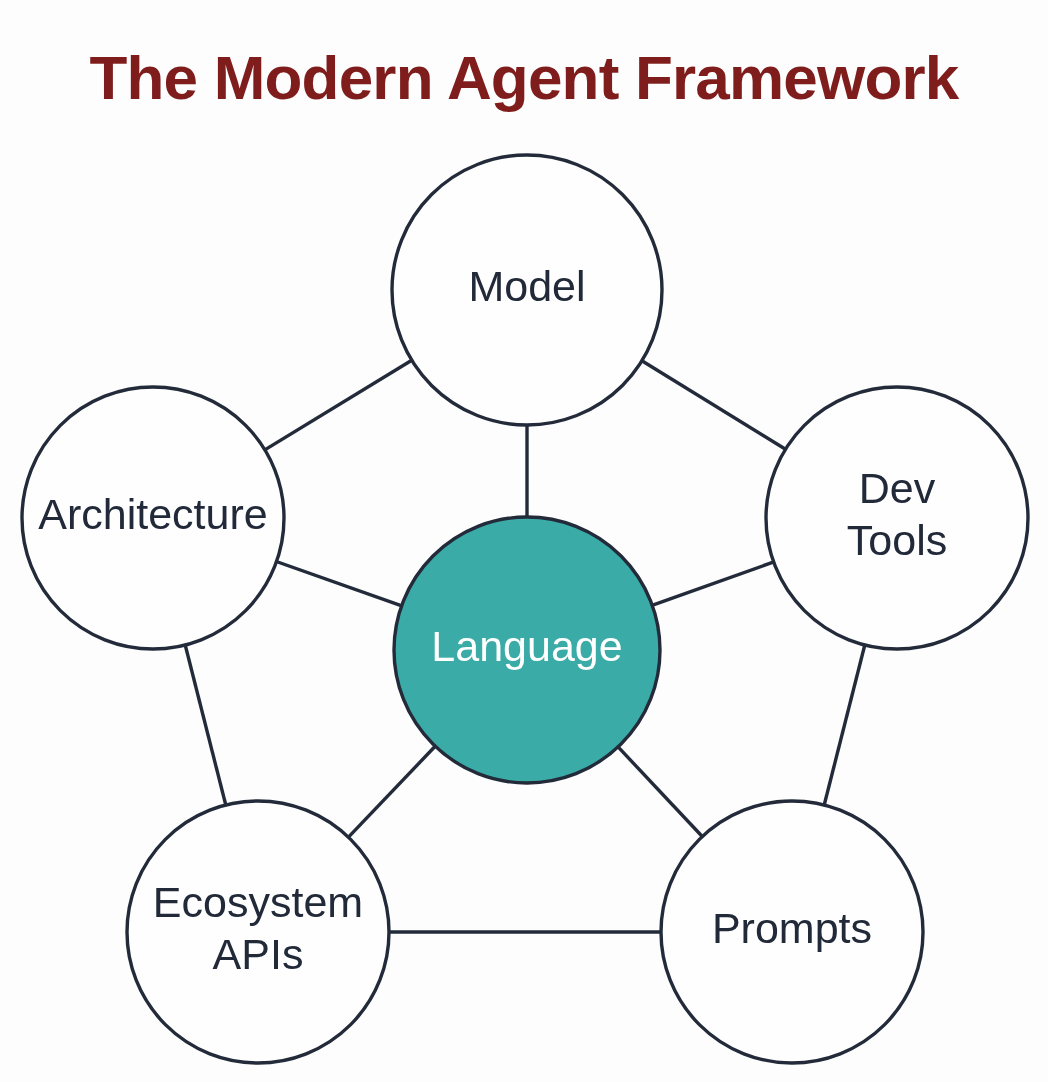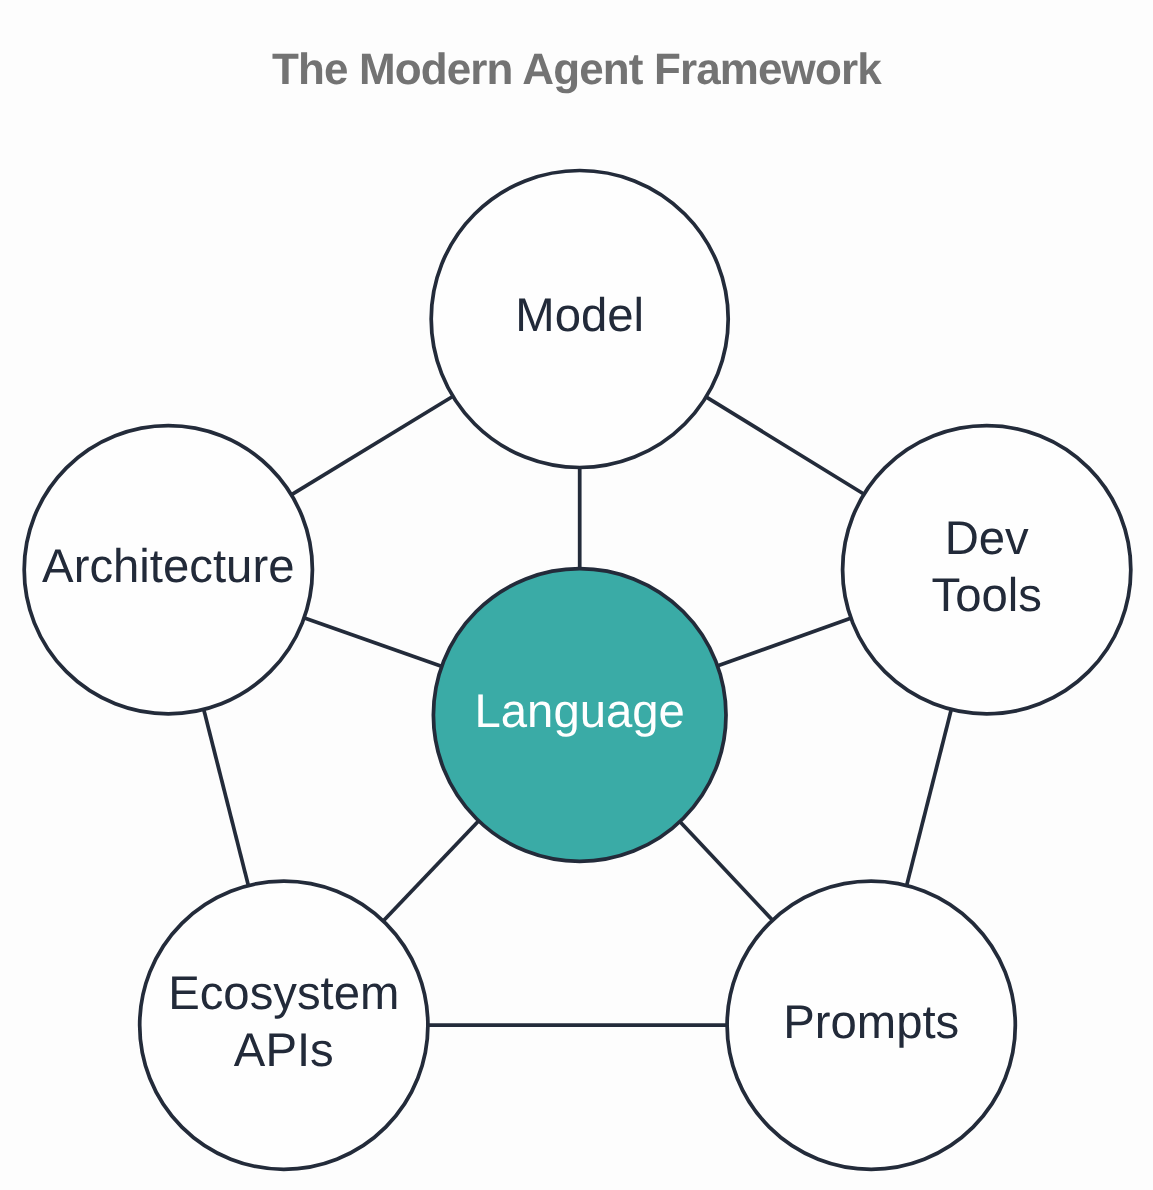--- a/index.html
+++ b/index.html
@@ -17,27 +17,27 @@
     -webkit-font-smoothing: antialiased;
   }
   #page-root {
     position: absolute;
     inset: 0;
     background: #fdfdfd;
   }
   .page-title {
     position: absolute;
     left: 0;
-    top: 14px;
+    top: 0;
     width: 1048px;
     text-align: center;
-    font-size: 40px;
+    font-size: 62px;
     font-weight: 700;
     letter-spacing: -0.8px;
-    color: #737373;
+    color: #7f1d1d;
     font-family: "Liberation Sans", sans-serif;
     white-space: nowrap;
   }
   #diagram-canvas {
     position: absolute;
     left: 0;
     top: 110px;
     width: 1048px;
     height: 972px;
     display: block;

